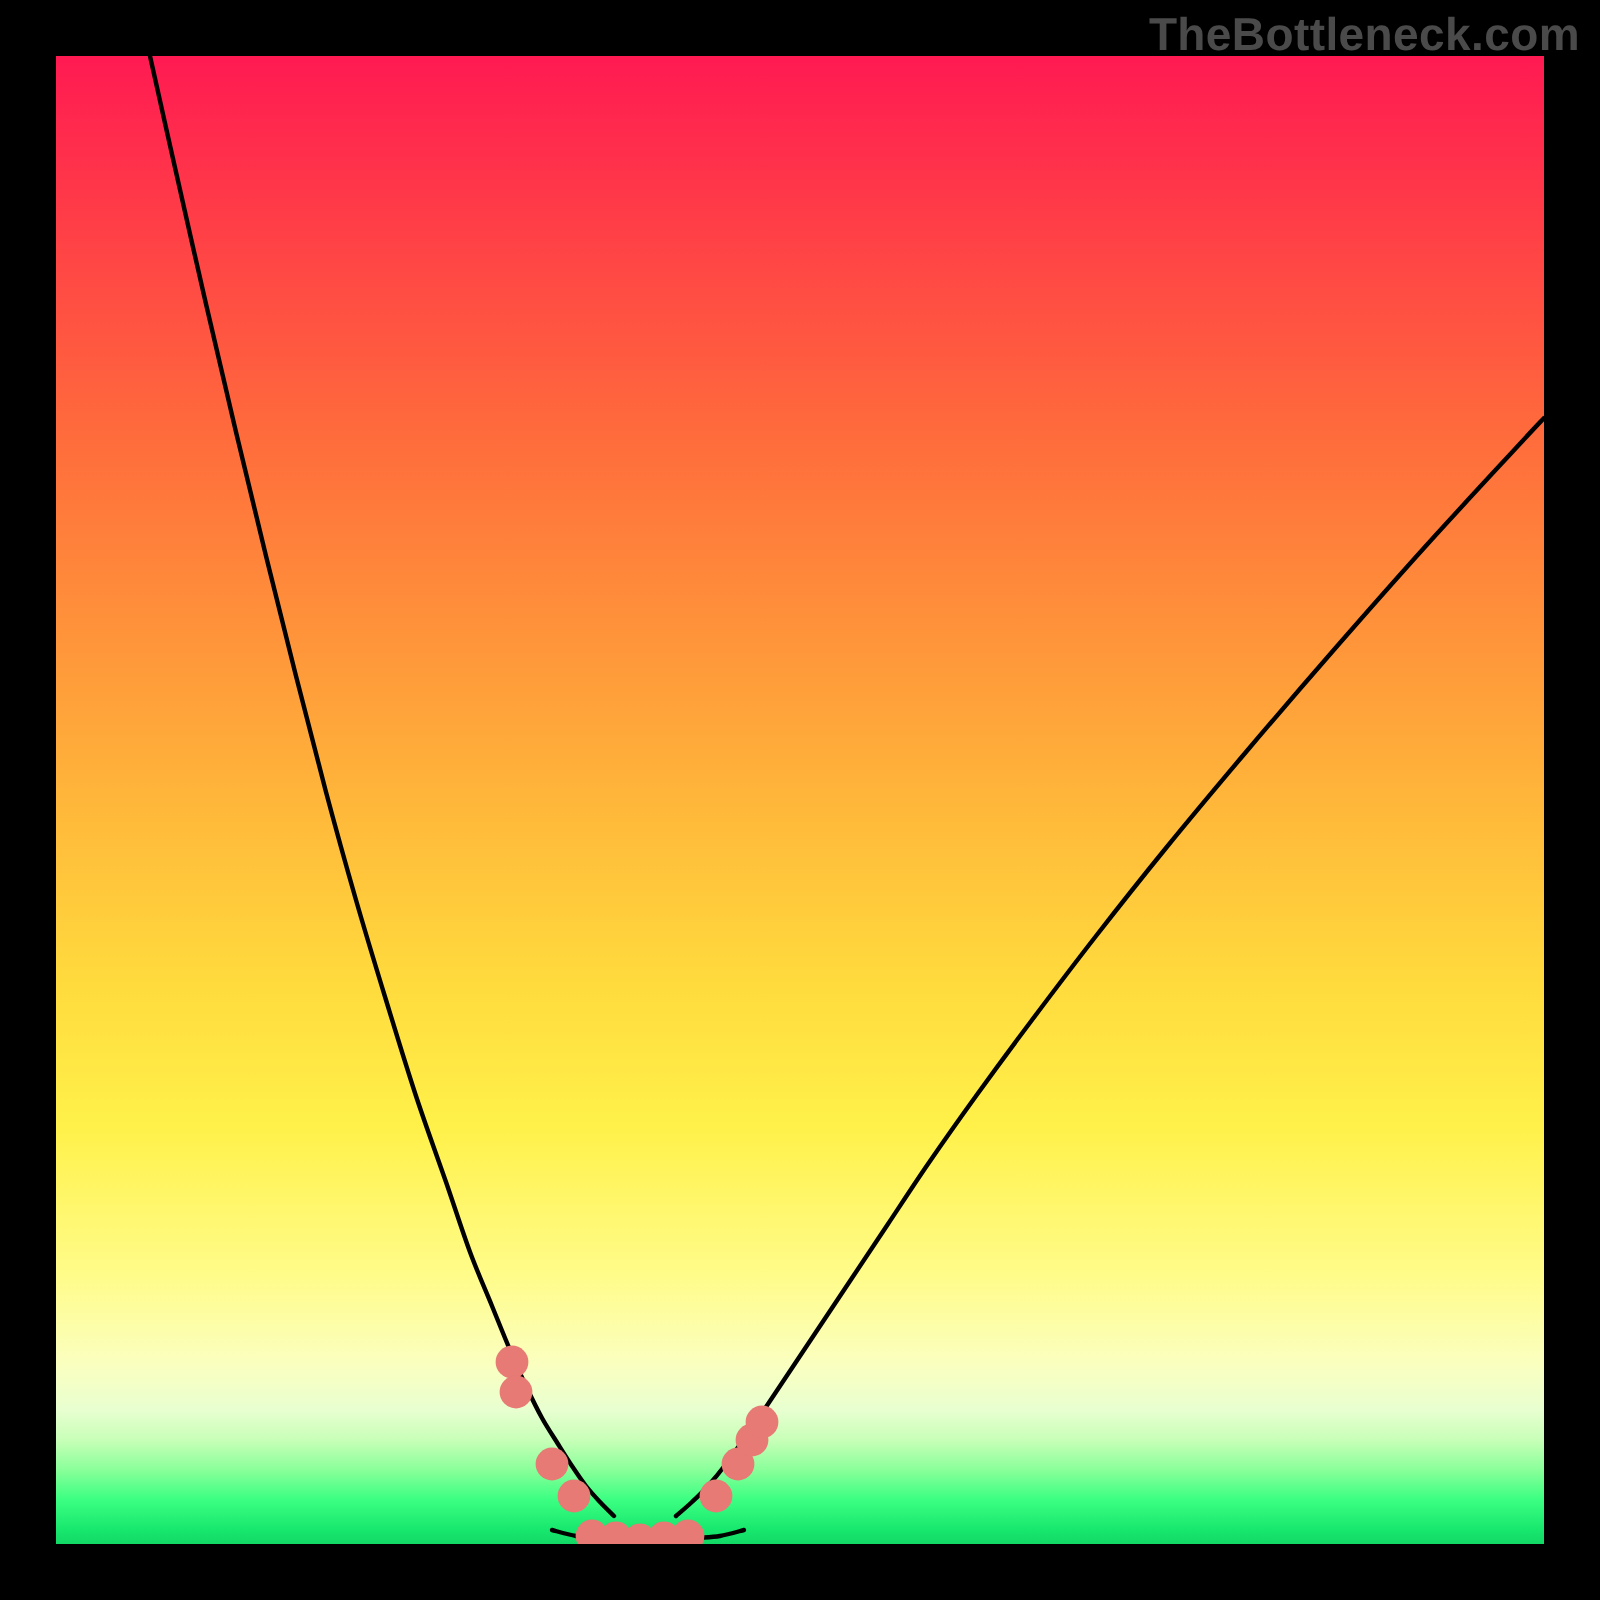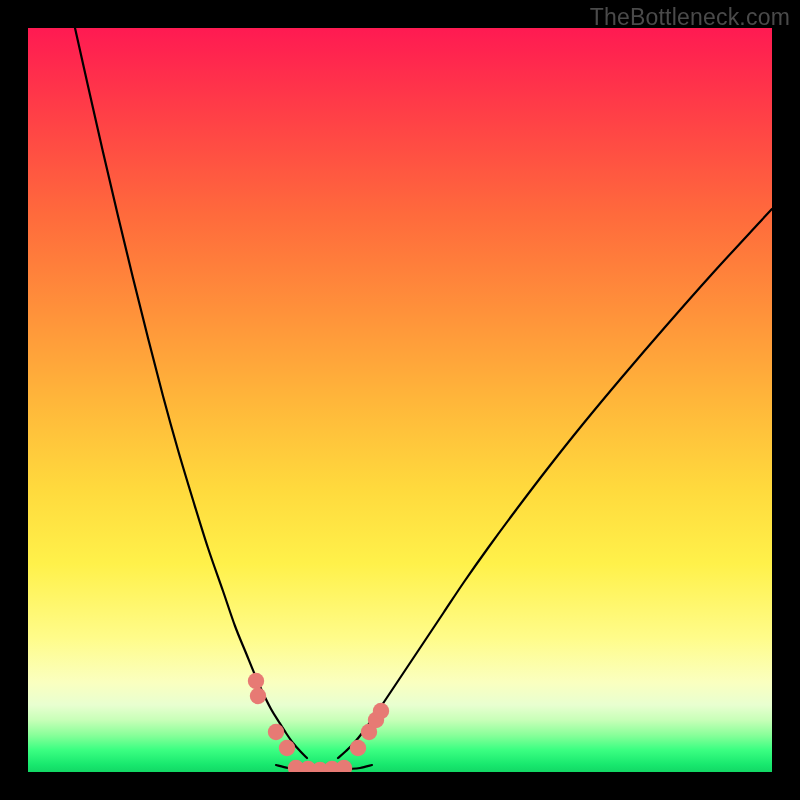--- a/index.html
+++ b/index.html
@@ -46,21 +46,21 @@
       #18e86e 99%,
       #12d865 100%
     );
   }
   .watermark {
     position: absolute;
     top: 4px;
     right: 10px;
     color: #4a4a4a;
     font-size: 23px;
-    font-weight: 400;
+    font-weight: 700;
     letter-spacing: 0.2px;
     user-select: none;
   }
   svg.curves {
     position: absolute;
     inset: 0;
     width: 100%;
     height: 100%;
     overflow: visible;
   }

